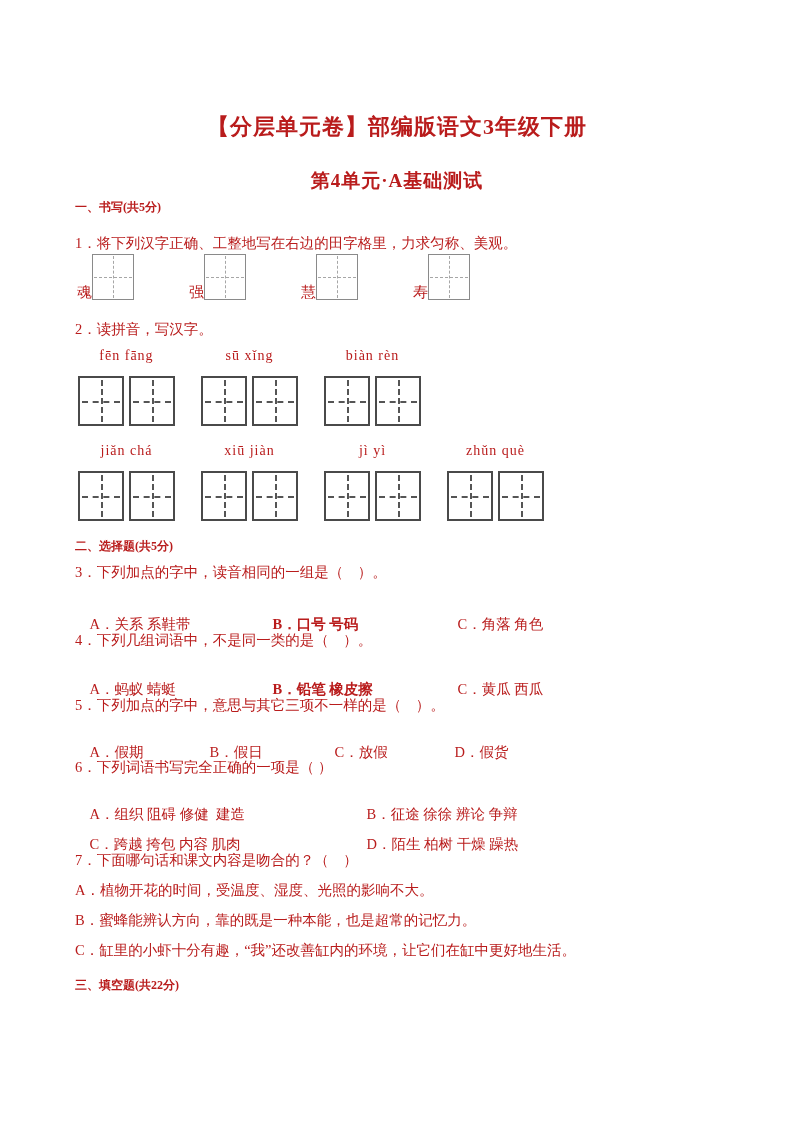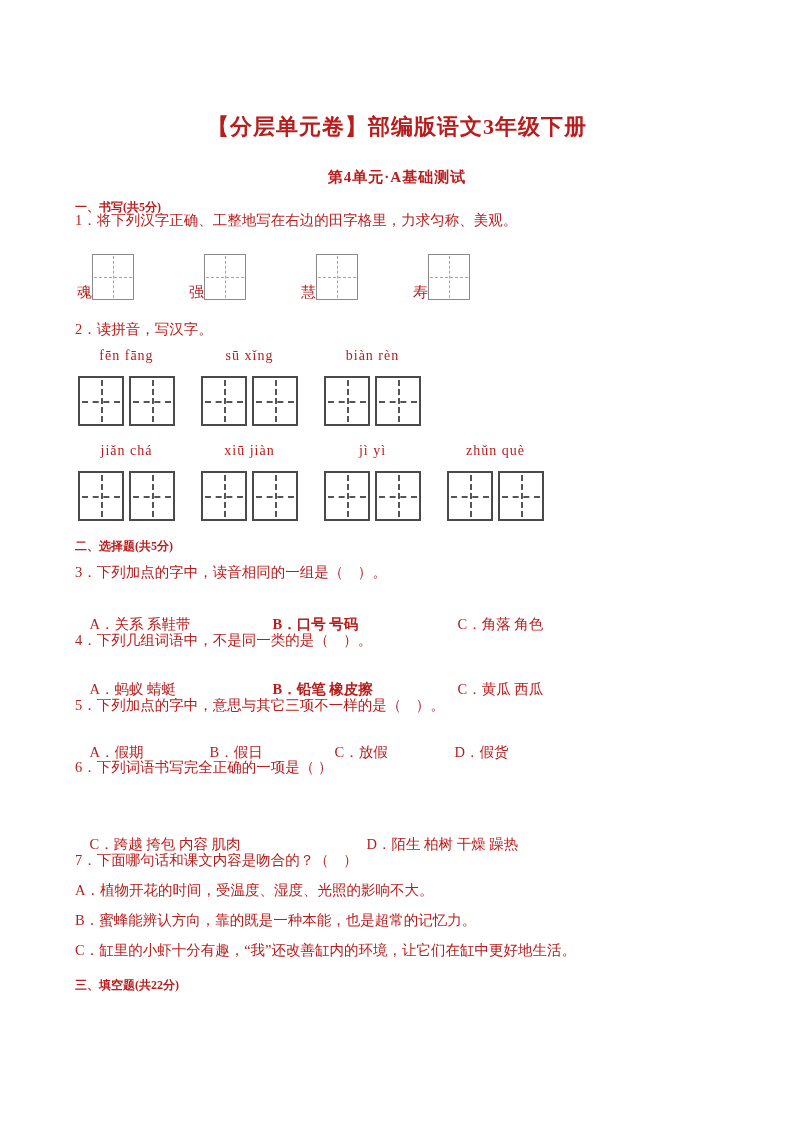--- a/index.html
+++ b/index.html
@@ -14,21 +14,21 @@
     overflow: hidden;
     padding-left: 31px;
   }
   .abs { position: absolute; left: 75px; }
   .doc-title {
     left: 0; width: 794px; text-align: center;
     font-size: 22px; font-weight: bold; letter-spacing: 1px;
   }
   .doc-subtitle {
     left: 0; width: 794px; text-align: center;
-    font-size: 15px; font-weight: bold; letter-spacing: 1px;
+    font-size: 19px; font-weight: bold; letter-spacing: 1px;
   }
   .sec-heading { font-size: 12px; font-weight: bold; }
   .q-text, .opt-row { font-size: 14.5px; line-height: 17px; white-space: pre; }
 
   
   .tzg { position: relative; width: 42px; height: 46px; border: 1px solid #8a8a8a; background: #fff; box-sizing: border-box; }
   .tzg::before { content:""; position:absolute; left:1px; right:1px; top:50%; border-top:1px dashed #a6a6a6; }
   .tzg::after  { content:""; position:absolute; top:1px; bottom:1px; left:50%; border-left:1px dashed #a6a6a6; }
 
   .tzg2 { position: relative; width: 46px; height: 50px; border: 2px solid #4a4a4a; background: #fff; box-sizing: border-box; }
@@ -54,21 +54,21 @@
 </head>
 <body>
 
 <div class="page">
 
   <div class="abs doc-title" style="top:112px">【分层单元卷】部编版语文3年级下册</div>
   <div class="abs doc-subtitle" style="top:168px">第4单元·A基础测试</div>
 
   <div class="abs sec-heading" style="top:199px">一、书写(共5分)</div>
 
-  <div class="abs q-text" style="top:212px">1．将下列汉字正确、工整地写在右边的田字格里，力求匀称、美观。</div>
+  <div class="abs q-text" style="top:235px">1．将下列汉字正确、工整地写在右边的田字格里，力求匀称、美观。</div>
 
   <div class="abs q1-row" style="top:254px">
     <div class="q1-group">
       <span class="q1-char">魂</span>
       <div class="tzg"></div>
     </div>
     <div class="q1-group">
       <span class="q1-char">强</span>
       <div class="tzg"></div>
     </div>
@@ -150,20 +150,23 @@
   <div class="abs opt-row" style="top:664px">
     <span class="col-3a">A．蚂蚁 蜻蜓</span><span class="col-3b">B．铅笔 橡皮擦</span><span>C．黄瓜 西瓜</span>
   </div>
 
   <div class="abs q-text" style="top:697px">5．下列加点的字中，意思与其它三项不一样的是（　）。</div>
   <div class="abs opt-row" style="top:727px">
     <span class="col-5a">A．假期</span><span class="col-5b">B．假日</span><span class="col-5c">C．放假</span><span>D．假货</span>
   </div>
 
   <div class="abs q-text" style="top:759px">6．下列词语书写完全正确的一项是（ ）</div>
+  <div class="abs opt-row" style="top:789px">
+    <span class="col-6a">A．组织 阻碍 修健  建造</span><span>B．征途 徐徐 辨论 争辩</span>
+  </div>
   <div class="abs opt-row" style="top:819px">
     <span class="col-6a">C．跨越 挎包 内容 肌肉</span><span>D．陌生 柏树 干燥 躁热</span>
   </div>
 
   <div class="abs q-text" style="top:852px">7．下面哪句话和课文内容是吻合的？（　）</div>
   <div class="abs opt-row" style="top:882px">A．植物开花的时间，受温度、湿度、光照的影响不大。</div>
   <div class="abs opt-row" style="top:912px">B．蜜蜂能辨认方向，靠的既是一种本能，也是超常的记忆力。</div>
   <div class="abs opt-row" style="top:942px">C．缸里的小虾十分有趣，“我”还改善缸内的环境，让它们在缸中更好地生活。</div>
 
   <div class="abs sec-heading" style="top:977px">三、填空题(共22分)</div>

